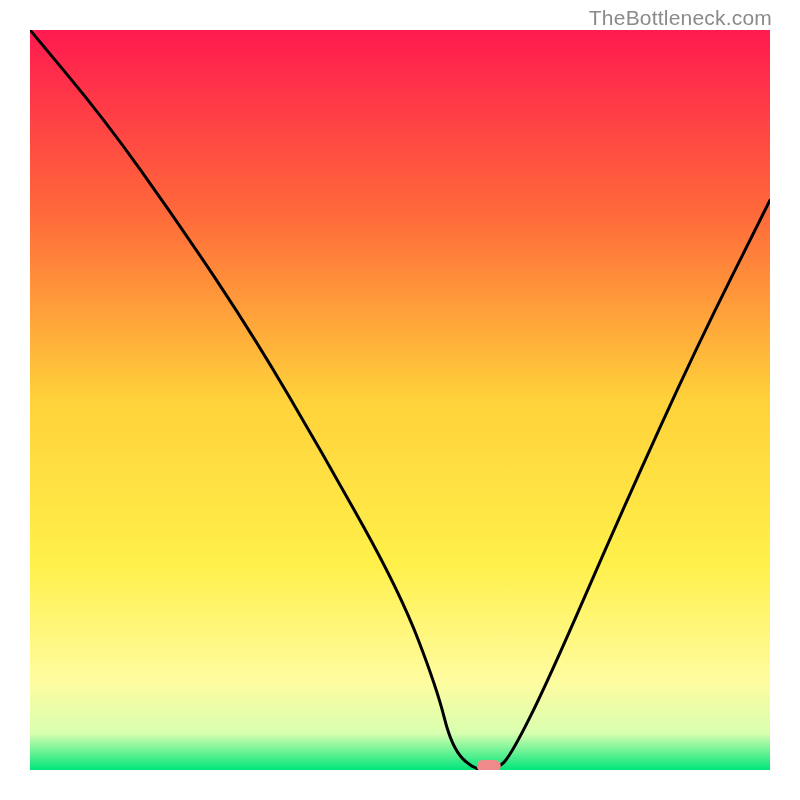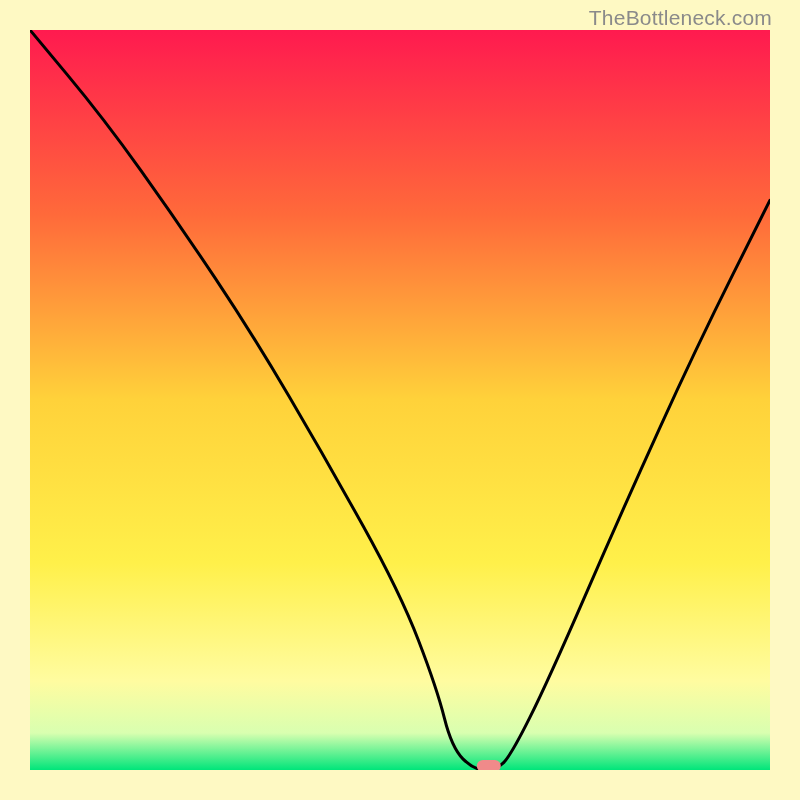--- a/index.html
+++ b/index.html
@@ -9,21 +9,21 @@
     height: 800px;
     background: #000;
     overflow: hidden;
   }
   .frame {
     position: absolute;
     left: 0;
     top: 0;
     width: 800px;
     height: 800px;
-    background: #fef9c3;
+    background: #ffffff;
   }
   .plot-area {
     position: absolute;
     left: 30px;
     top: 30px;
     width: 740px;
     height: 740px;
   }
   .watermark {
     position: absolute;

